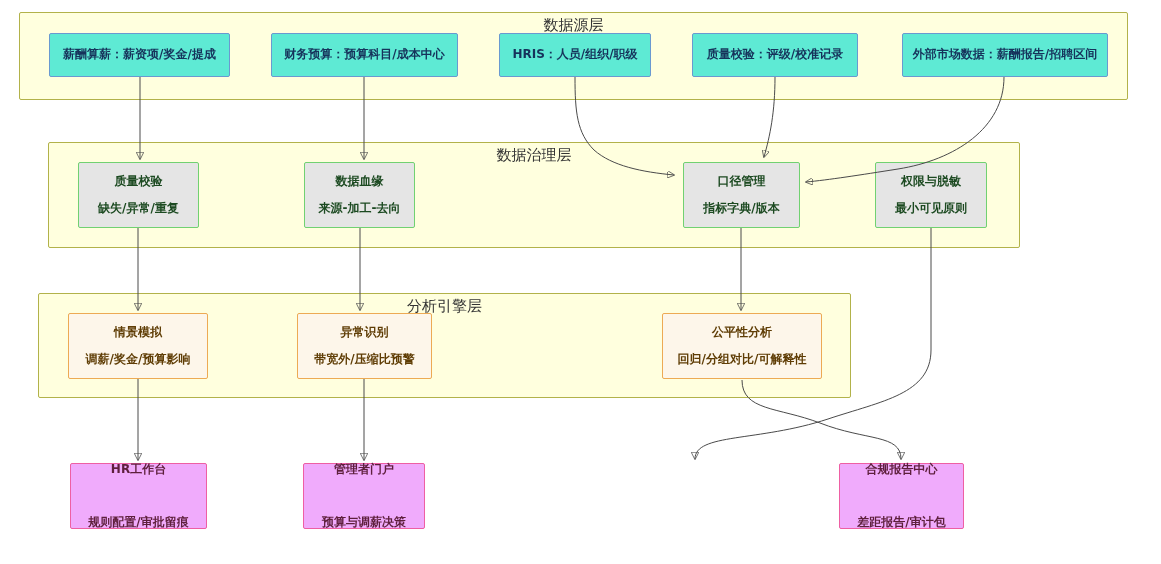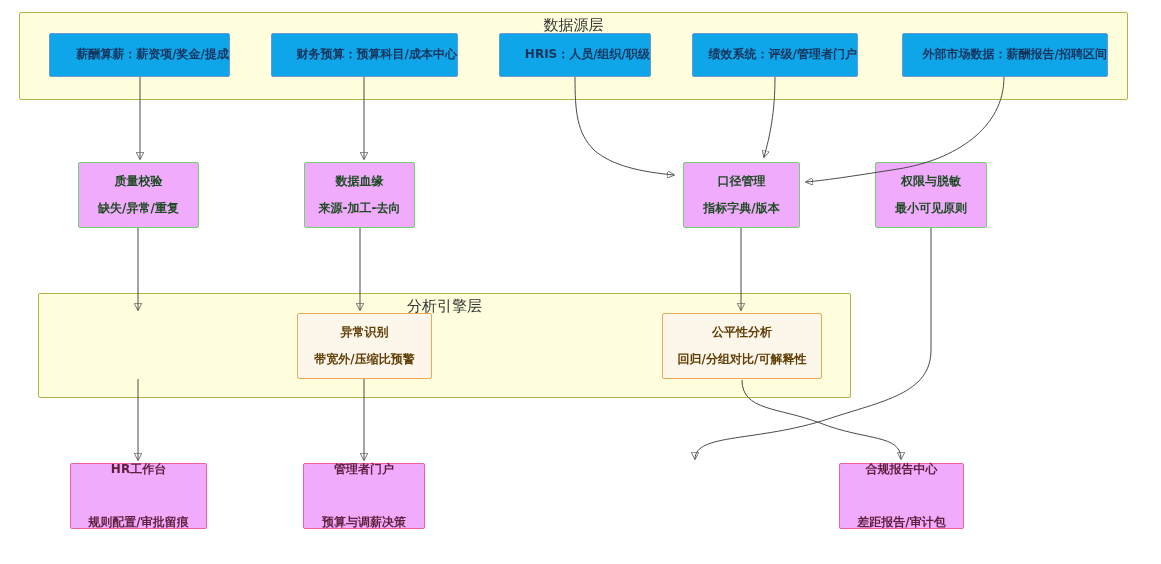--- a/index.html
+++ b/index.html
@@ -2,50 +2,53 @@
 <html><head>
 <meta charset="utf-8">
 <style>
   html,body{margin:0;padding:0;background:#ffffff;}
   body{font-family:"DejaVu Sans","Liberation Sans",sans-serif;}
   .canvas{position:relative;width:1161px;height:564px;background:#ffffff;overflow:hidden;}
   .layer{position:absolute;background:#ffffde;border:1px solid #b2b24a;border-radius:2px;box-sizing:border-box;}
   .layer-title{position:absolute;top:3px;left:0;width:100%;text-align:center;font-size:15px;color:#333333;}
   .node{position:absolute;box-sizing:border-box;border-radius:2px;display:flex;flex-direction:column;
         align-items:center;justify-content:center;gap:13px;font-size:12px;font-weight:bold;text-align:center;line-height:1.1;}
-  .node.blue {background:#0ea5e9;border:1.5px solid #6a99d0;color:#16335b;align-items:flex-end;}
-  .node.green{background:#f0abfc;border:1.5px solid #71d171;color:#1c4a21;}
+  .node.blue {background:#5eead4;border:1.5px solid #6a99d0;color:#16335b;}
+  .node.green{background:#e5e5e5;border:1.5px solid #71d171;color:#1c4a21;}
   .node.orange{background:#fdf6ea;border:1.5px solid #edaa54;color:#5f3d05;}
   .node.pink{background:#f0abfc;border:1.5px solid #ee5fa3;color:#5e1f3c;gap:40px;}
   svg.edges{position:absolute;left:0;top:0;width:1161px;height:564px;pointer-events:none;}
   svg.edges path{fill:none;stroke:#4a4a4a;stroke-width:1;}
 </style>
 </head>
 <body>
 
 <div class="canvas">
 
   <div class="layer" style="left:19px;top:12px;width:1109px;height:88px">
     <div class="layer-title">数据源层</div>
+  </div>
+  <div class="layer" style="left:48px;top:142px;width:972px;height:106px">
+    <div class="layer-title">数据治理层</div>
   </div>
   <div class="layer" style="left:38px;top:293px;width:813px;height:105px">
     <div class="layer-title">分析引擎层</div>
   </div>
 
   <div class="node blue" style="left:49px;top:33px;width:181px;height:44px">
     <span>薪酬算薪：薪资项/奖金/提成</span>
   </div>
   <div class="node blue" style="left:271px;top:33px;width:187px;height:44px">
     <span>财务预算：预算科目/成本中心</span>
   </div>
   <div class="node blue" style="left:499px;top:33px;width:152px;height:44px">
     <span>HRIS：人员/组织/职级</span>
   </div>
   <div class="node blue" style="left:692px;top:33px;width:166px;height:44px">
-    <span>绩效系统：评级/管理者门户</span>
+    <span>质量校验：评级/校准记录</span>
   </div>
   <div class="node blue" style="left:902px;top:33px;width:206px;height:44px">
     <span>外部市场数据：薪酬报告/招聘区间</span>
   </div>
 
   <div class="node green" style="left:78px;top:162px;width:121px;height:66px">
     <span>质量校验</span>
     <span>缺失/异常/重复</span>
   </div>
   <div class="node green" style="left:304px;top:162px;width:111px;height:66px">
@@ -54,20 +57,24 @@
   </div>
   <div class="node green" style="left:683px;top:162px;width:117px;height:66px">
     <span>口径管理</span>
     <span>指标字典/版本</span>
   </div>
   <div class="node green" style="left:875px;top:162px;width:112px;height:66px">
     <span>权限与脱敏</span>
     <span>最小可见原则</span>
   </div>
 
+  <div class="node orange" style="left:68px;top:313px;width:140px;height:66px">
+    <span>情景模拟</span>
+    <span>调薪/奖金/预算影响</span>
+  </div>
   <div class="node orange" style="left:297px;top:313px;width:135px;height:66px">
     <span>异常识别</span>
     <span>带宽外/压缩比预警</span>
   </div>
   <div class="node orange" style="left:662px;top:313px;width:160px;height:66px">
     <span>公平性分析</span>
     <span>回归/分组对比/可解释性</span>
   </div>
 
   <div class="node pink" style="left:70px;top:463px;width:137px;height:66px">

